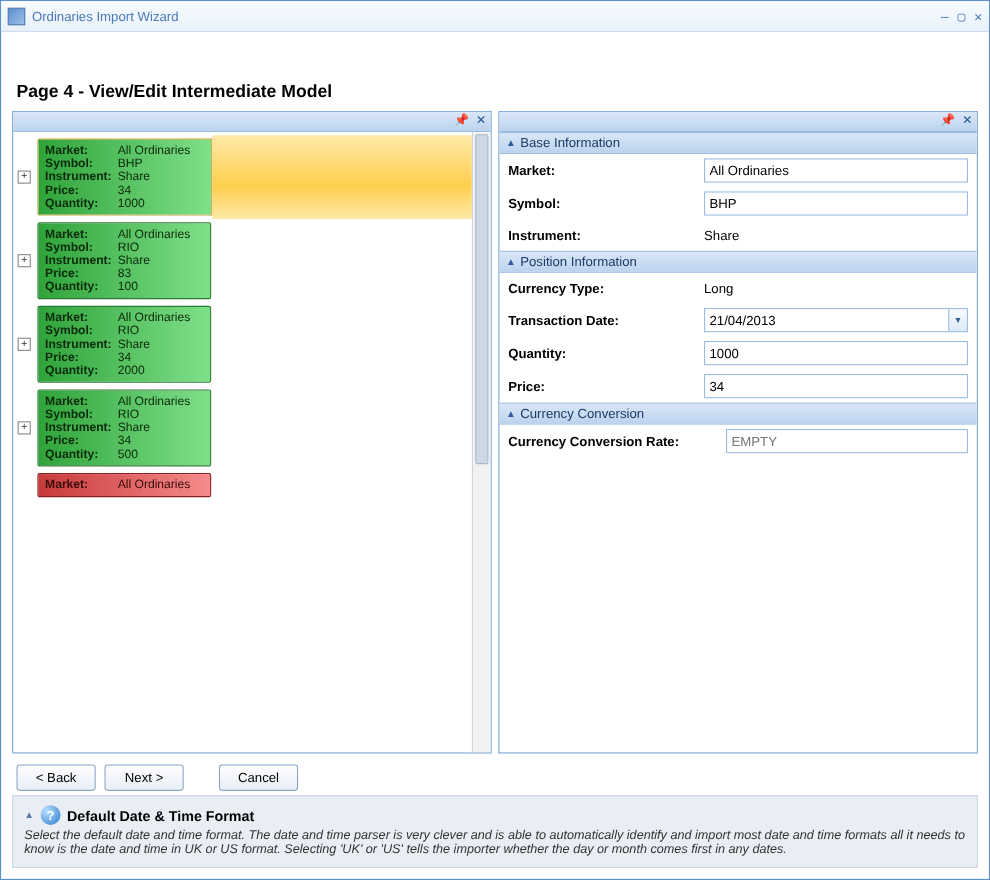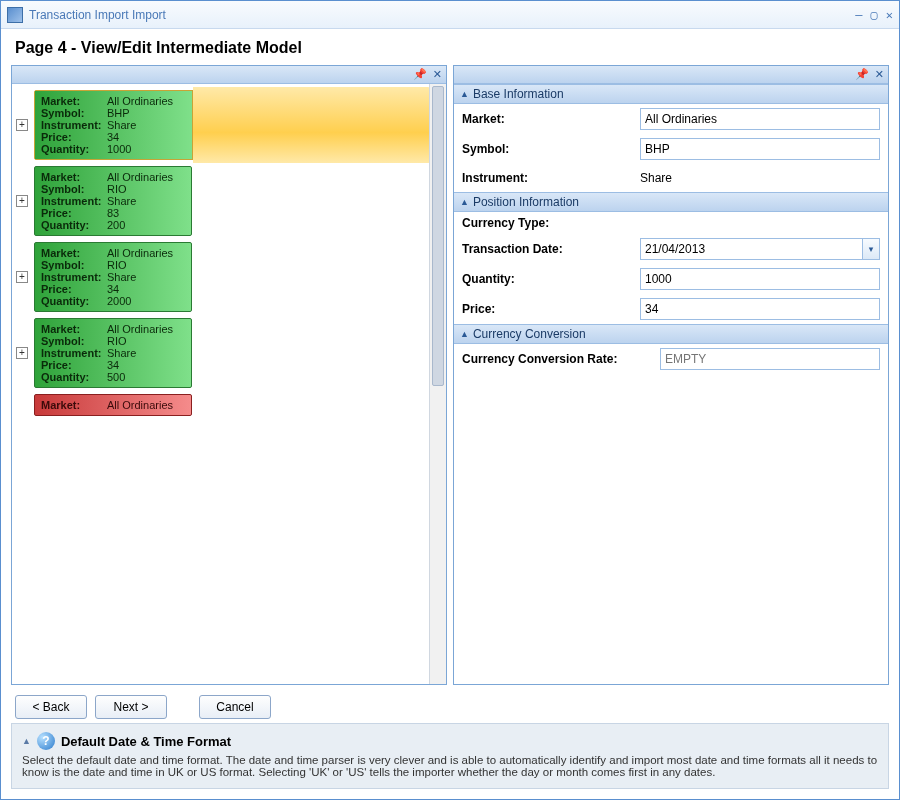--- a/index.html
+++ b/index.html
@@ -35,20 +35,21 @@
   .titlebar .title-text { flex: 1; font-size: 12px; }
   .titlebar .win-btns { display:flex; gap:8px; color:#4a79b7; }
   .titlebar .win-btns span { cursor:pointer; font-family: monospace; }
 
   .content {
     flex:1;
     display:flex;
     flex-direction:column;
     padding: 0 10px 10px 10px;
     overflow:hidden;
+    margin-top:36px;
   }
   .page-title {
     font-size: 16px;
     font-weight: bold;
     padding: 10px 4px 8px 4px;
   }
 
   .panels {
     flex:1;
     display:flex;
@@ -238,28 +239,28 @@
   }
   .help-head .chev2 {
     font-size:9px; color:#5a7aa6;
   }
   .help-head .qicon {
     width:18px;height:18px;border-radius:50%;
     background:radial-gradient(circle at 30% 30%, #b6e0ff, #2a7acc);
     color:#fff; display:flex;align-items:center;justify-content:center;
     font-weight:bold; font-size:12px;
   }
-  .help-text { font-size:11.5px; color:#333; }
+  .help-text { font-size:11.5px; color:#333;font-style:italic; }
 </style>
 </head>
 <body>
 
 <div class="titlebar">
   <div class="app-icon"></div>
-  <div class="title-text">Transaction Import Import</div>
+  <div class="title-text">Ordinaries Import Wizard</div>
   <div class="win-btns">
     <span>—</span>
     <span>▢</span>
     <span>✕</span>
   </div>
 </div>
 
 <div class="content">
   <div class="page-title">Page 4 - View/Edit Intermediate Model</div>
 
@@ -314,21 +315,21 @@
                 <div class="row">
                   <span class="k">Instrument:</span>
                   <span class="v">Share</span>
                 </div>
                 <div class="row">
                   <span class="k">Price:</span>
                   <span class="v">83</span>
                 </div>
                 <div class="row">
                   <span class="k">Quantity:</span>
-                  <span class="v">200</span>
+                  <span class="v">100</span>
                 </div>
               </div>
             </div>
             <div class="card-row">
               <div class="expander">+</div>
               <div class="card">
                 <div class="row">
                   <span class="k">Market:</span>
                   <span class="v">All Ordinaries</span>
                 </div>
@@ -415,20 +416,21 @@
             <div class="plabel">Instrument:</div>
             <div class="pvalue static">Share</div>
           </div>
 
           <div class="group-header">
             <span class="chev">▲</span>
             <span>Position Information</span>
           </div>
           <div class="prop-row">
             <div class="plabel">Currency Type:</div>
+            <div class="pvalue static">Long</div>
           </div>
           <div class="prop-row">
             <div class="plabel">Transaction Date:</div>
             <div class="pvalue combo">
               <input type="text" value="21/04/2013" style="">
               <div class="combo-btn">▾</div>
             </div>
           </div>
           <div class="prop-row">
             <div class="plabel">Quantity:</div>

